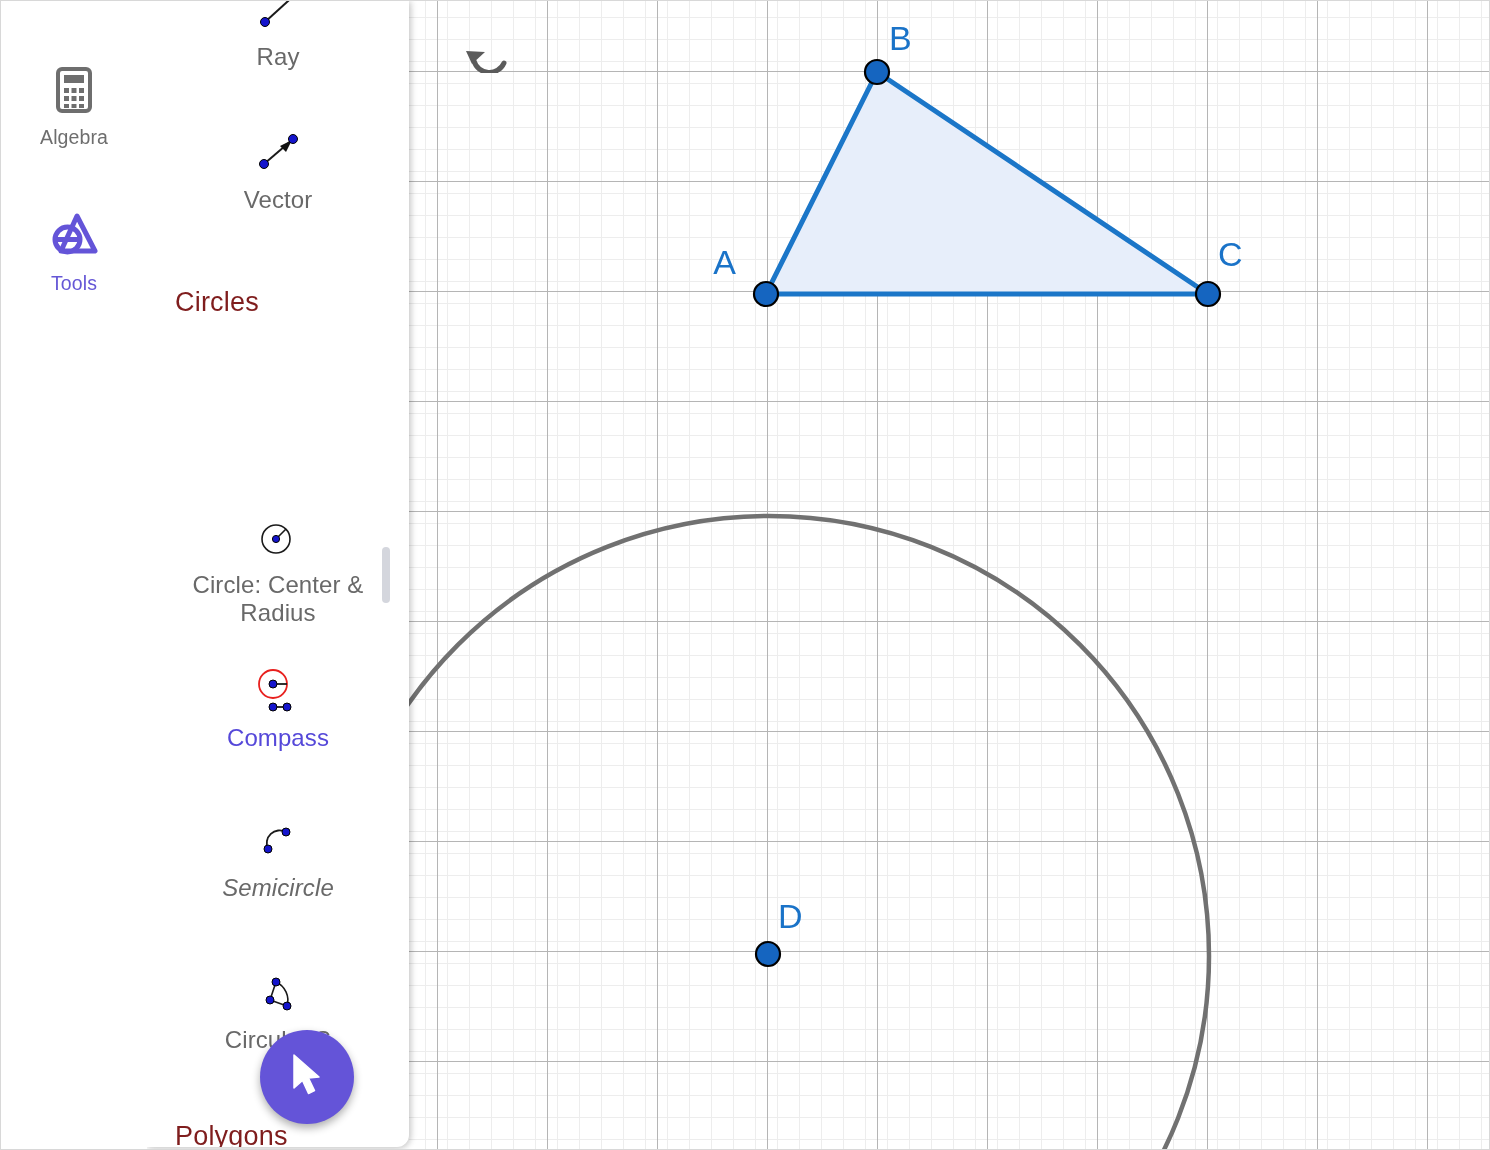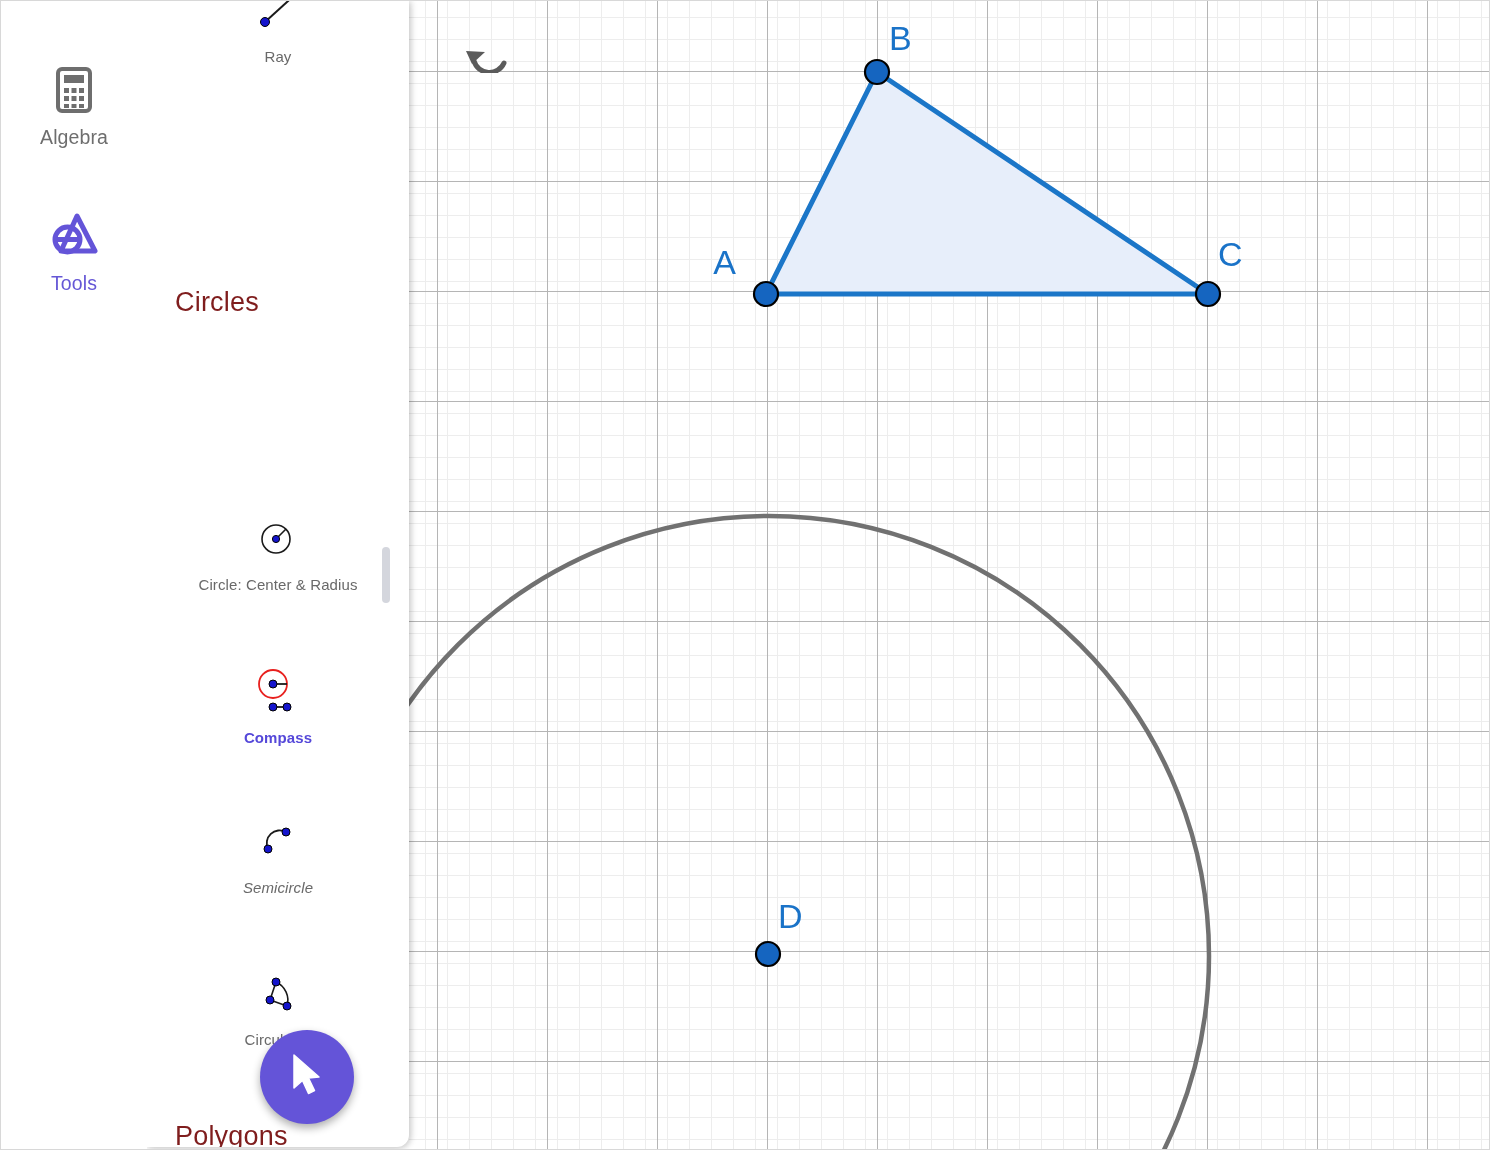--- a/index.html
+++ b/index.html
@@ -79,29 +79,29 @@
     cursor: pointer;
     user-select: none;
   }
   .tool-icon-box {
     height: 56px;
     display: flex;
     align-items: center;
     justify-content: center;
   }
   .tool-label {
-    font-size: 15px;
+    font-size: 24px;
     color: #696969;
     line-height: 28px;
     margin-top: 4px;
     letter-spacing: 0.1px;
   }
   .tool-entry.selected .tool-label {
     color: #5548d9;
-    font-weight: bold;
+    font-weight: normal;
   }
   .section-head {
     position: absolute;
     left: 28px;
     font-size: 27px;
     color: #7f1d1d;
     letter-spacing: 0.2px;
     user-select: none;
   }
   
@@ -231,20 +231,31 @@
       <div class="tool-entry" style="top:-18px;">
         <div class="tool-icon-box">
           <svg width="56" height="46" viewBox="0 0 56 46">
             <line x1="15" y1="34" x2="48" y2="4" stroke="#1a1a1a" stroke-width="2"></line>
             <circle cx="15" cy="34" r="4.5" fill="#1414cc" stroke="#000" stroke-width="1"></circle>
           </svg>
         </div>
         <div class="tool-label">Ray</div>
       </div>
 
+      <div class="tool-entry" style="top:125px;">
+        <div class="tool-icon-box">
+          <svg width="56" height="48" viewBox="0 0 56 48">
+            <line x1="14" y1="34" x2="42" y2="10" stroke="#1a1a1a" stroke-width="2"></line>
+            <path d="M42 10 L30 16 L36 22 Z" fill="#111"></path>
+            <circle cx="14" cy="34" r="4.5" fill="#1414cc" stroke="#000" stroke-width="1"></circle>
+            <circle cx="43" cy="9" r="4.5" fill="#1414cc" stroke="#000" stroke-width="1"></circle>
+          </svg>
+        </div>
+        <div class="tool-label">Vector</div>
+      </div>
 
       <div class="section-head" style="top:286px;">Circles</div>
 
 
       <div class="tool-entry" style="top:510px;">
         <div class="tool-icon-box">
           <svg width="56" height="50" viewBox="0 0 56 50">
             <circle cx="26" cy="25" r="14" fill="none" stroke="#1a1a1a" stroke-width="1.6"></circle>
             <line x1="26" y1="25" x2="36" y2="15" stroke="#1a1a1a" stroke-width="1.6"></line>
             <circle cx="26" cy="25" r="3.6" fill="#1414cc" stroke="#000" stroke-width="1"></circle>

